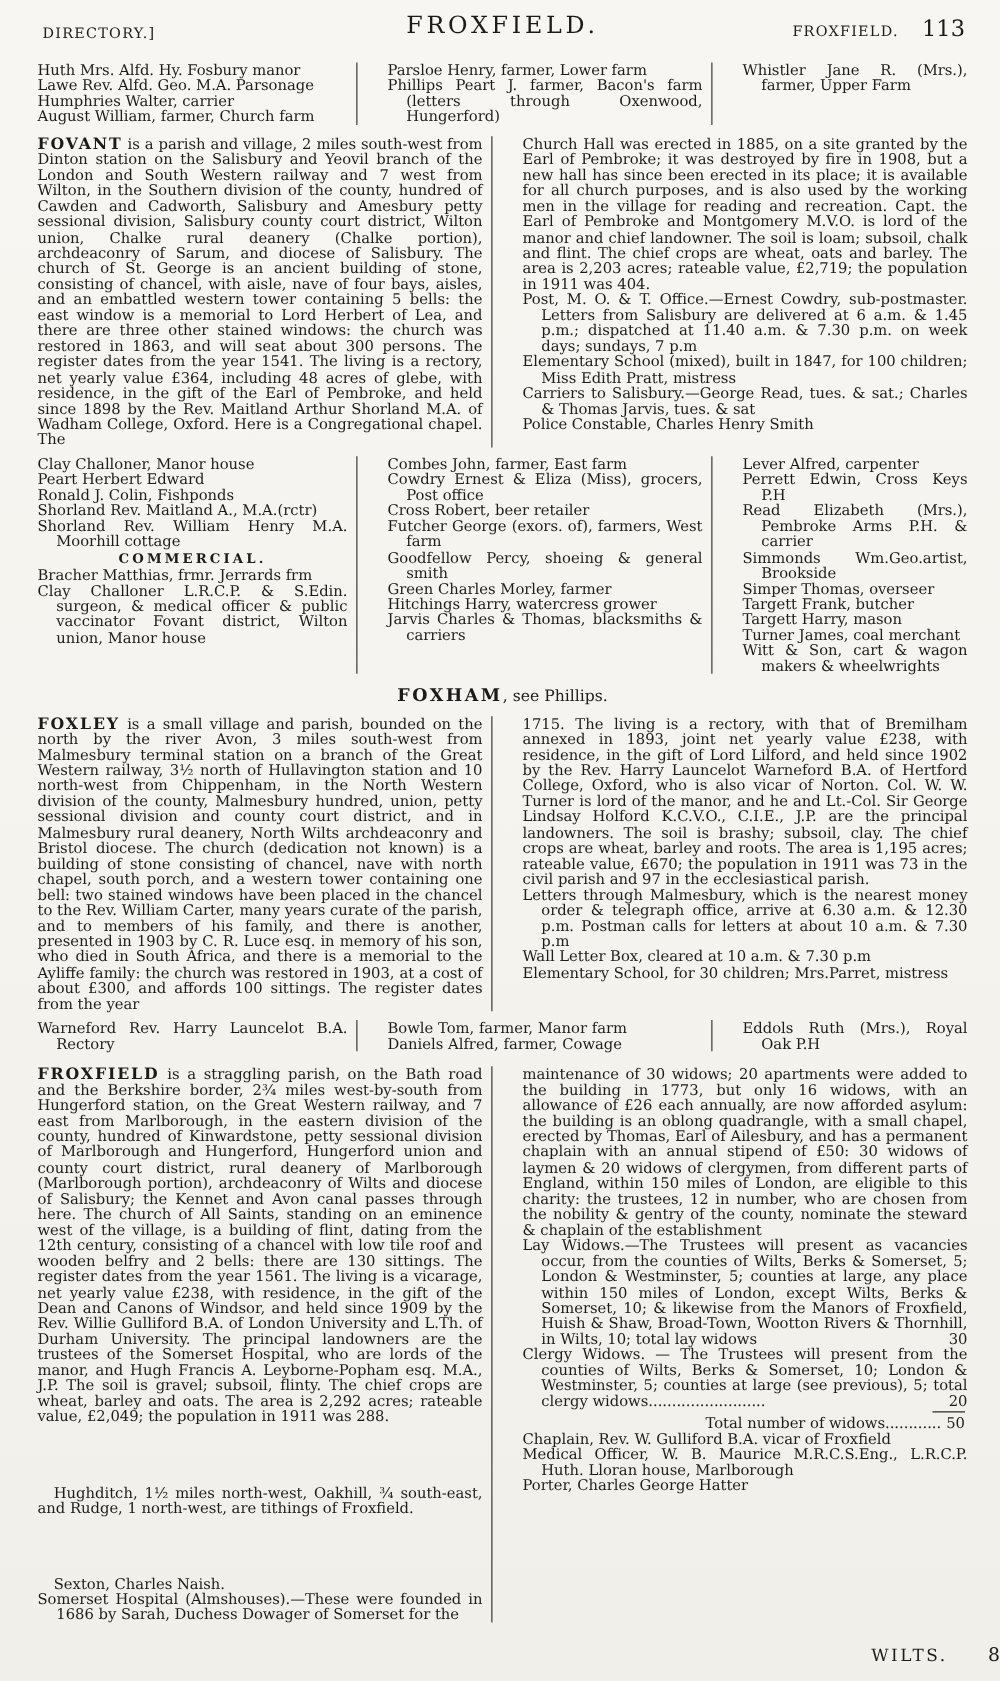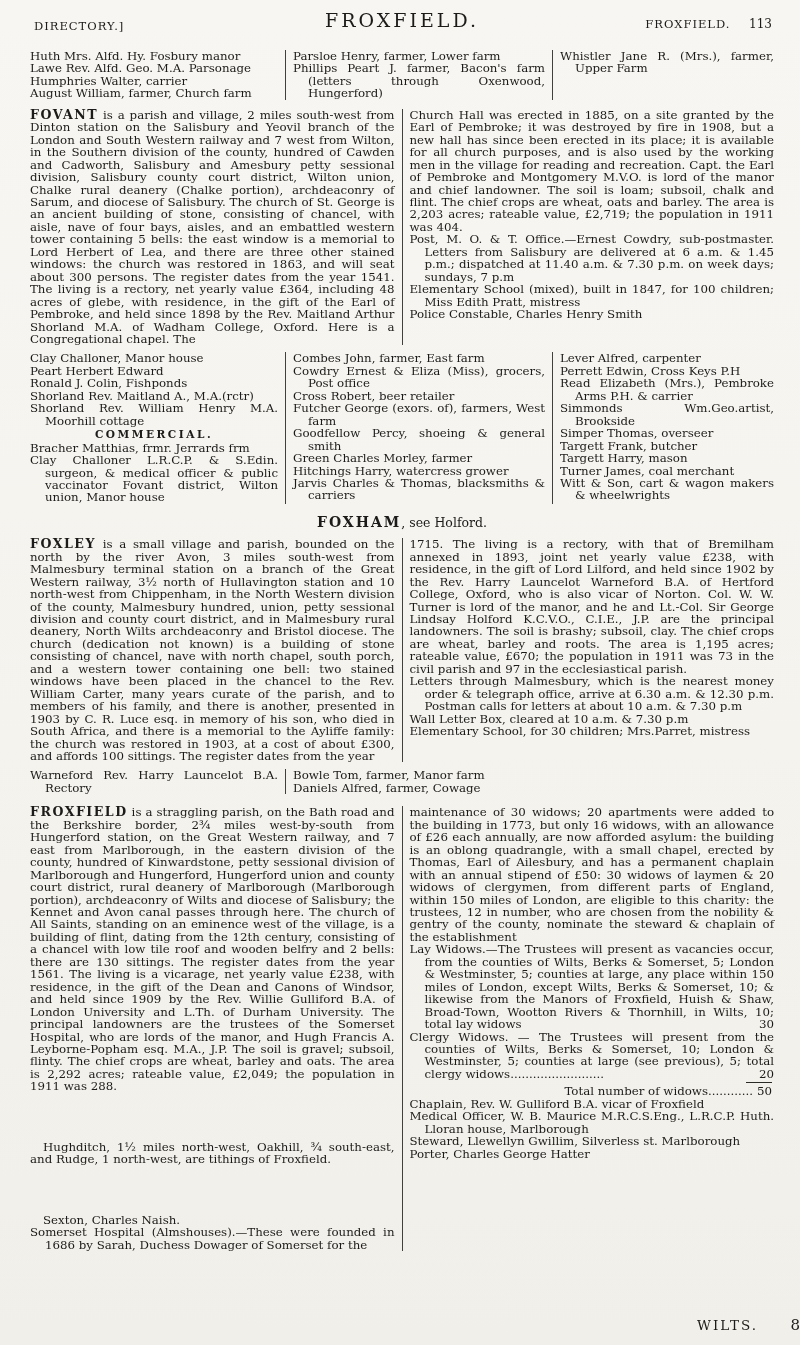--- a/index.html
+++ b/index.html
@@ -8,25 +8,25 @@
     margin:0 auto;padding:12px 26px 0 30px;overflow:hidden;
     background:linear-gradient(180deg,#f7f6f2 0%,#f4f3ee 55%,#f1efe9 100%);
     color:#1c1b19;font-family:"DejaVu Serif","Liberation Serif",serif;
     font-size:11.8px;line-height:12.45px;
   }
   
   .header{position:relative;height:30px;margin-bottom:8px;}
   .h-left{position:absolute;left:4px;top:8px;font-size:11.5px;letter-spacing:1px;}
   .h-center{position:absolute;left:0;right:0;top:2px;text-align:center;font-size:19px;letter-spacing:3px;}
   .h-right{position:absolute;right:2px;top:6px;font-size:11.5px;letter-spacing:1px;}
-  .h-right .pagenum{font-size:12px;letter-spacing:0;margin-left:14px;}
+  .h-right .pagenum{font-size:18px;letter-spacing:0;margin-left:14px;}
   
   .row{display:flex;align-items:stretch;}
   .row .c{flex:1 1 0;min-width:0;}
-  .row .c + .c{border-left:1px solid #40403c;padding-left:7px;margin-left:7px;}
+  .row .c + .c{border-left:1px solid #40403c;padding-left:24px;margin-left:7px;}
   .row3 .c1{flex:0 0 248px;}
   .row3 .c2{flex:0 0 252px;}
   .row3 .c3{flex:1 1 0;}
   p{margin:0;text-align:justify;}
   .entry{padding-left:15px;text-indent:-15px;}
   .flow{}
   .indent{text-indent:13px;margin-top:48px;}
   .subhead{text-align:center;text-indent:0;padding-left:0;letter-spacing:2.5px;font-size:10.6px;margin:1px 0;font-weight:bold;}
   .lead{font-weight:bold;letter-spacing:1.5px;font-size:12.6px;}
   .num{float:right;padding-left:4px;}
@@ -78,20 +78,21 @@
   <div class="row desc">
     <div class="c">
 
     <p class="flow"><span class="lead">FOVANT</span><span> is a parish and village, 2 miles south-west from Dinton station on the Salisbury and Yeovil branch of the London and South Western railway and 7 west from Wilton, in the Southern division of the county, hundred of Cawden and Cadworth, Salisbury and Amesbury petty sessional division, Salisbury county court district, Wilton union, Chalke rural deanery (Chalke portion), archdeaconry of Sarum, and diocese of Salisbury. The church of St. George is an ancient building of stone, consisting of chancel, with aisle, nave of four bays, aisles, and an embattled western tower containing 5 bells: the east window is a memorial to Lord Herbert of Lea, and there are three other stained windows: the church was restored in 1863, and will seat about 300 persons. The register dates from the year 1541. The living is a rectory, net yearly value £364, including 48 acres of glebe, with residence, in the gift of the Earl of Pembroke, and held since 1898 by the Rev. Maitland Arthur Shorland M.A. of Wadham College, Oxford. Here is a Congregational chapel. The</span></p>
       </div>
     <div class="c">
 
     <p class="flow"><span>Church Hall was erected in 1885, on a site granted by the Earl of Pembroke; it was destroyed by fire in 1908, but a new hall has since been erected in its place; it is available for all church purposes, and is also used by the working men in the village for reading and recreation. Capt. the Earl of Pembroke and Montgomery M.V.O. is lord of the manor and chief landowner. The soil is loam; subsoil, chalk and flint. The chief crops are wheat, oats and barley. The area is 2,203 acres; rateable value, £2,719; the population in 1911 was 404.</span></p>
         <p class="entry"><span>Post, M. O. &amp; T. Office.—Ernest Cowdry, sub-postmaster. Letters from Salisbury are delivered at 6 a.m. &amp; 1.45 p.m.; dispatched at 11.40 a.m. &amp; 7.30 p.m. on week days; sundays, 7 p.m</span></p>
         <p class="entry"><span>Elementary School (mixed), built in 1847, for 100 children; Miss Edith Pratt, mistress</span></p>
+        <p class="entry"><span>Carriers to Salisbury.—George Read, tues. &amp; sat.; Charles &amp; Thomas Jarvis, tues. &amp; sat</span></p>
         <p class="entry"><span>Police Constable, Charles Henry Smith</span></p>
       </div>
   </div>
 
   <div class="row row3 residents">
     <div class="c c1">
 
     <p class="entry"><span>Clay Challoner, Manor house</span></p>
         <p class="entry"><span>Peart Herbert Edward</span></p>
         <p class="entry"><span>Ronald J. Colin, Fishponds</span></p>
@@ -120,21 +121,21 @@
         <p class="entry"><span>Simmonds Wm.Geo.artist, Brookside</span></p>
         <p class="entry"><span>Simper Thomas, overseer</span></p>
         <p class="entry"><span>Targett Frank, butcher</span></p>
         <p class="entry"><span>Targett Harry, mason</span></p>
         <p class="entry"><span>Turner James, coal merchant</span></p>
         <p class="entry"><span>Witt &amp; Son, cart &amp; wagon makers &amp; wheelwrights</span></p>
       </div>
   </div>
 
   <div class="crossref">
-    <span class="big">FOXHAM</span><span>, see Holford.</span>
+    <span class="big">FOXHAM</span><span>, see Phillips.</span>
   </div>
 
   <div class="row desc">
     <div class="c">
 
     <p class="flow"><span class="lead">FOXLEY</span><span> is a small village and parish, bounded on the north by the river Avon, 3 miles south-west from Malmesbury terminal station on a branch of the Great Western railway, 3½ north of Hullavington station and 10 north-west from Chippenham, in the North Western division of the county, Malmesbury hundred, union, petty sessional division and county court district, and in Malmesbury rural deanery, North Wilts archdeaconry and Bristol diocese. The church (dedication not known) is a building of stone consisting of chancel, nave with north chapel, south porch, and a western tower containing one bell: two stained windows have been placed in the chancel to the Rev. William Carter, many years curate of the parish, and to members of his family, and there is another, presented in 1903 by C. R. Luce esq. in memory of his son, who died in South Africa, and there is a memorial to the Ayliffe family: the church was restored in 1903, at a cost of about £300, and affords 100 sittings. The register dates from the year</span></p>
       </div>
     <div class="c">
 
     <p class="flow"><span>1715. The living is a rectory, with that of Bremilham annexed in 1893, joint net yearly value £238, with residence, in the gift of Lord Lilford, and held since 1902 by the Rev. Harry Launcelot Warneford B.A. of Hertford College, Oxford, who is also vicar of Norton. Col. W. W. Turner is lord of the manor, and he and Lt.-Col. Sir George Lindsay Holford K.C.V.O., C.I.E., J.P. are the principal landowners. The soil is brashy; subsoil, clay. The chief crops are wheat, barley and roots. The area is 1,195 acres; rateable value, £670; the population in 1911 was 73 in the civil parish and 97 in the ecclesiastical parish.</span></p>
@@ -147,20 +148,24 @@
   <div class="row row3 residents">
     <div class="c c1">
 
     <p class="entry"><span>Warneford Rev. Harry Launcelot B.A. Rectory</span></p>
       </div>
     <div class="c c2">
 
     <p class="entry"><span>Bowle Tom, farmer, Manor farm</span></p>
         <p class="entry"><span>Daniels Alfred, farmer, Cowage</span></p>
       </div>
+    <div class="c c3">
+
+    <p class="entry"><span>Eddols Ruth (Mrs.), Royal Oak P.H</span></p>
+      </div>
   </div>
 
   <div class="row desc">
     <div class="c">
 
     <p class="flow"><span class="lead">FROXFIELD</span><span> is a straggling parish, on the Bath road and the Berkshire border, 2¾ miles west-by-south from Hungerford station, on the Great Western railway, and 7 east from Marlborough, in the eastern division of the county, hundred of Kinwardstone, petty sessional division of Marlborough and Hungerford, Hungerford union and county court district, rural deanery of Marlborough (Marlborough portion), archdeaconry of Wilts and diocese of Salisbury; the Kennet and Avon canal passes through here. The church of All Saints, standing on an eminence west of the village, is a building of flint, dating from the 12th century, consisting of a chancel with low tile roof and wooden belfry and 2 bells: there are 130 sittings. The register dates from the year 1561. The living is a vicarage, net yearly value £238, with residence, in the gift of the Dean and Canons of Windsor, and held since 1909 by the Rev. Willie Gulliford B.A. of London University and L.Th. of Durham University. The principal landowners are the trustees of the Somerset Hospital, who are lords of the manor, and Hugh Francis A. Leyborne-Popham esq. M.A., J.P. The soil is gravel; subsoil, flinty. The chief crops are wheat, barley and oats. The area is 2,292 acres; rateable value, £2,049; the population in 1911 was 288.</span></p>
         <p class="indent"><span class="lead"></span><span>Hughditch, 1½ miles north-west, Oakhill, ¾ south-east, and Rudge, 1 north-west, are tithings of Froxfield.</span></p>
         <p class="indent"><span class="lead"></span><span>Sexton, Charles Naish.</span></p>
         <p class="entry"><span class="lead"></span><span>Somerset Hospital (Almshouses).—These were founded in 1686 by Sarah, Duchess Dowager of Somerset for the</span></p>
       </div>
@@ -170,21 +175,20 @@
       <p class="flow"><span>maintenance of 30 widows; 20 apartments were added to the building in 1773, but only 16 widows, with an allowance of £26 each annually, are now afforded asylum: the building is an oblong quadrangle, with a small chapel, erected by Thomas, Earl of Ailesbury, and has a permanent chaplain with an annual stipend of £50: 30 widows of laymen &amp; 20 widows of clergymen, from different parts of England, within 150 miles of London, are eligible to this charity: the trustees, 12 in number, who are chosen from the nobility &amp; gentry of the county, nominate the steward &amp; chaplain of the establishment</span><span class="num"></span></p>
           <p class="entry"><span>Lay Widows.—The Trustees will present as vacancies occur, from the counties of Wilts, Berks &amp; Somerset, 5; London &amp; Westminster, 5; counties at large, any place within 150 miles of London, except Wilts, Berks &amp; Somerset, 10; &amp; likewise from the Manors of Froxfield, Huish &amp; Shaw, Broad-Town, Wootton Rivers &amp; Thornhill, in Wilts, 10; total lay widows</span><span class="num">30</span></p>
           <p class="entry"><span>Clergy Widows. — The Trustees will present from the counties of Wilts, Berks &amp; Somerset, 10; London &amp; Westminster, 5; counties at large (see previous), 5; total clergy widows.........................</span><span class="num">20</span></p>
         </div>
       <div class="sum-rule"></div>
       <div>
 
       <p class="total"><span>Total number of widows............</span><span class="num">50</span></p>
           <p class="entry"><span>Chaplain, Rev. W. Gulliford B.A. vicar of Froxfield</span><span class="num"></span></p>
           <p class="entry"><span>Medical Officer, W. B. Maurice M.R.C.S.Eng., L.R.C.P. Huth. Lloran house, Marlborough</span><span class="num"></span></p>
-          <p class="entry"><span>Steward, Llewellyn Gwillim, Silverless st. Marlborough</span><span class="num"></span></p>
           <p class="entry"><span>Porter, Charles George Hatter</span><span class="num"></span></p>
         </div>
     </div>
   </div>
 
   <div class="footer">
     <span>WILTS.</span>
     <span class="fnum">8</span>
   </div>
 

